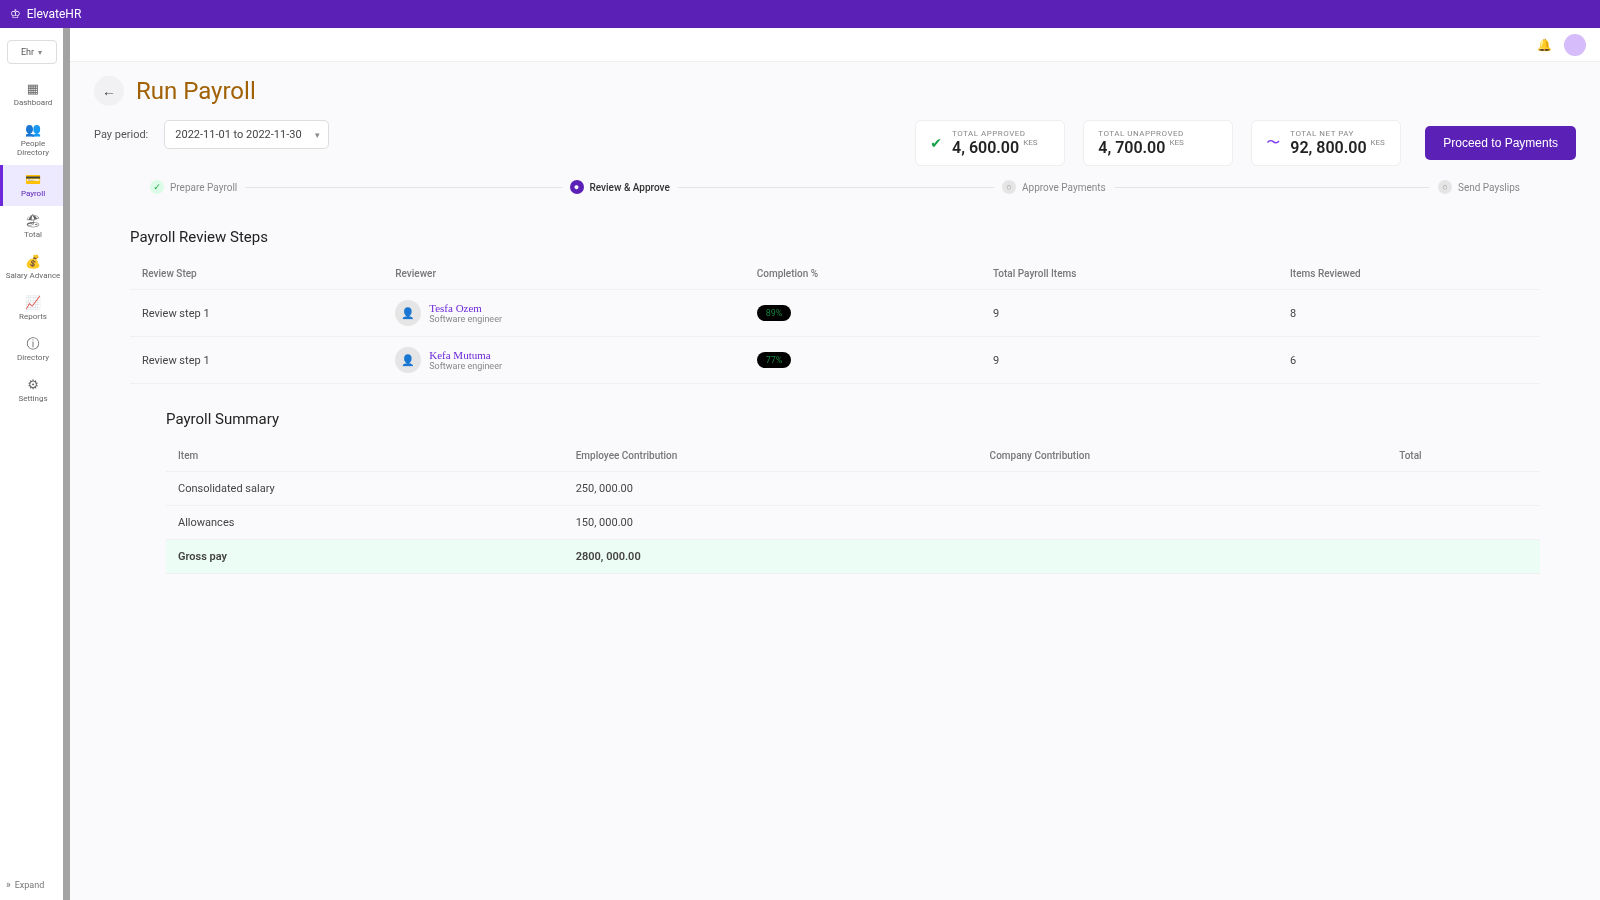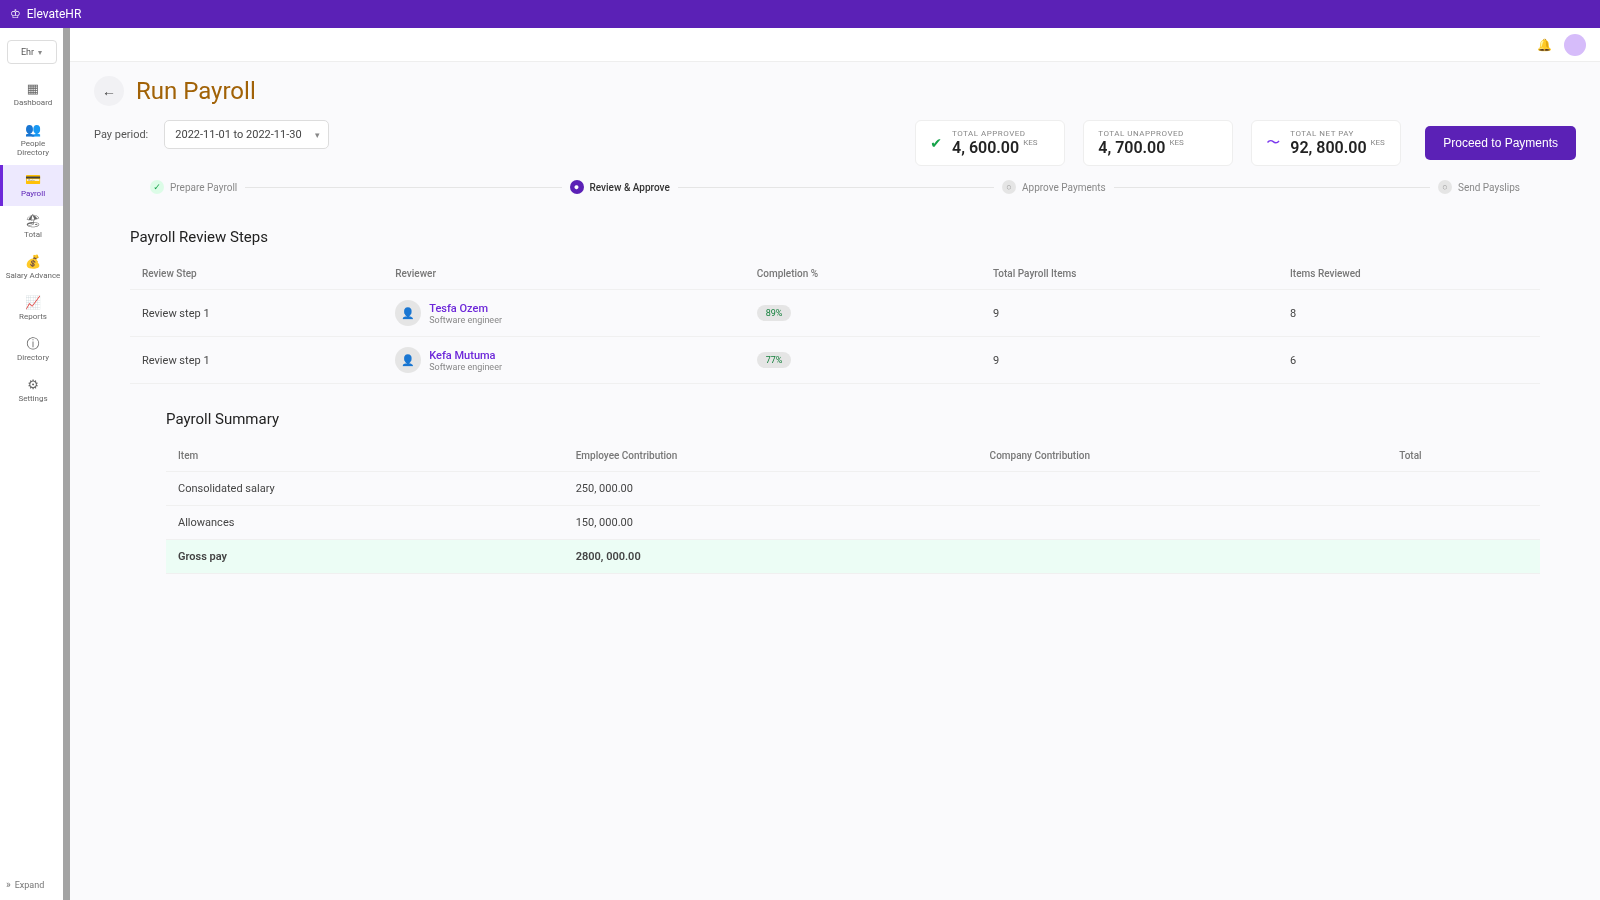--- a/index.html
+++ b/index.html
@@ -220,25 +220,25 @@
   }
   .review-table th, .summary-table th {
     font-size: 10px; color: #777; font-weight: 500;
   }
   .reviewer-cell { display: flex; align-items: center; gap: 8px; }
   .reviewer-cell .avatar-s {
     width: 26px; height: 26px; border-radius: 50%; background: #e5e5e5;
     display: flex; align-items: center; justify-content: center;
     font-size: 11px; color: #888;
   }
-  .reviewer-info .name { font-size: 11px; color: #6d28d9; font-weight: 500; }
+  .reviewer-info .name { font-size: 11px; color: #6d28d9; font-weight: 500; font-family: Liberation Serif, serif; }
   .reviewer-info .role { font-size: 9px; color: #888; }
   .completion-pill {
     display: inline-block;
-    background: #e5e5e5;
+    background: #000000;
     color: #15803d;
     border-radius: 10px;
     padding: 3px 9px;
     font-size: 9px;
   }
   .summary-table tr.highlight { background: #ecfdf5; font-weight: 600; }
   .summary-wrap { margin-top: 26px; margin-left: 36px; }
 </style>
 </head>
 <body>

